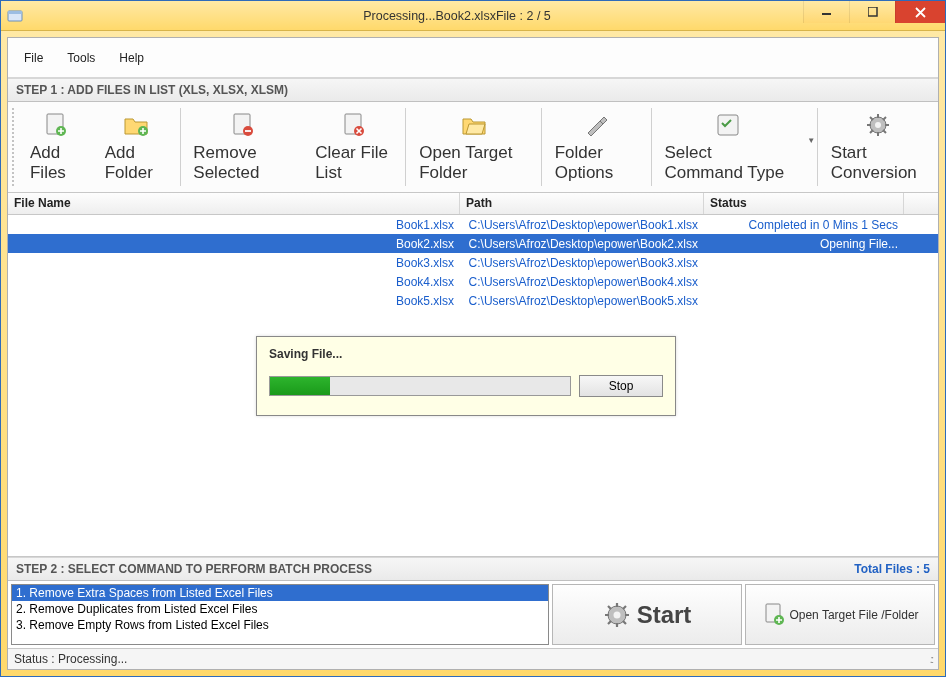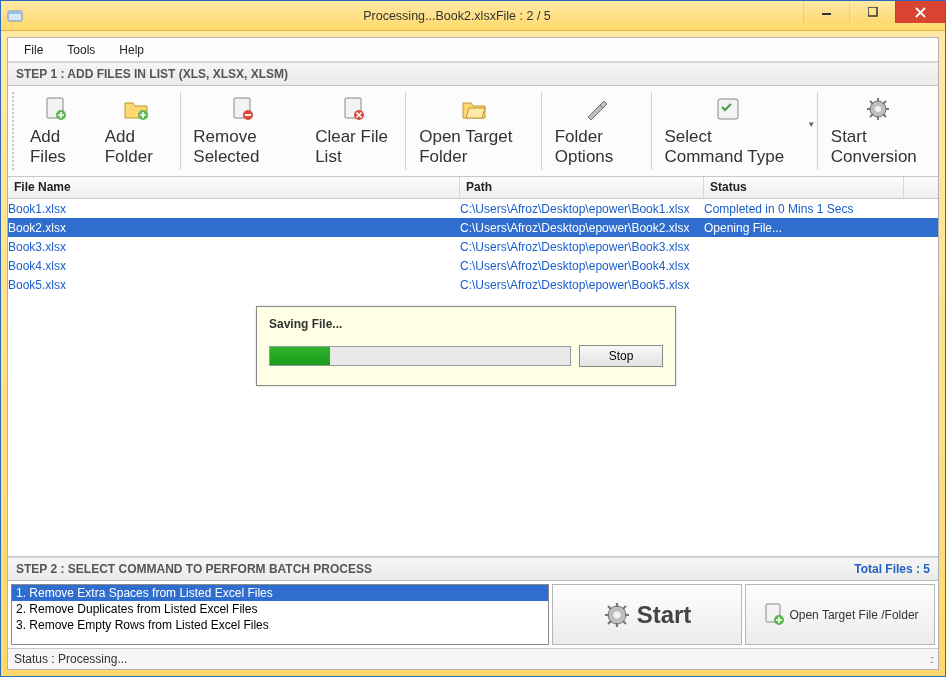--- a/index.html
+++ b/index.html
@@ -70,21 +70,21 @@
   }
   .inner {
     background: #fff;
     border: 1px solid #b0b0b0;
     height: 100%;
     display: flex;
     flex-direction: column;
     position: relative;
   }
   .menubar {
-    height: 24px;
+    height: 40px;
     display: flex;
     align-items: center;
     padding: 0 6px;
     border-bottom: 1px solid #d7d7d7;
     background: #fdfdfd;
     gap: 4px;
   }
   .menubar .menu-item {
     padding: 3px 10px;
     font-size: 12px;
@@ -160,32 +160,33 @@
   .grid-body {
     font-size: 12px;
   }
   .grid-row {
     display: flex;
     height: 19px;
     align-items: center;
     color: #1a5ecc;
   }
   .grid-row div {
-    padding: 1px 0;
+    padding: 1px 6px;
     overflow: hidden;
     white-space: nowrap;
+    text-align: right;
   }
   .grid-row.selected {
     background: #2f6ecf;
     color: #fff;
   }
   .progress-dialog {
     position: absolute;
     left: 248px;
-    top: 129px;
+    top: 143px;
     width: 420px;
     height: 80px;
     background: #ffffe6;
     border: 1px solid #888;
     padding: 10px 12px 8px 12px;
     box-shadow: 0 0 3px rgba(0,0,0,0.15);
   }
   .progress-dialog .p-label {
     font-weight: bold;
     font-size: 12px;

